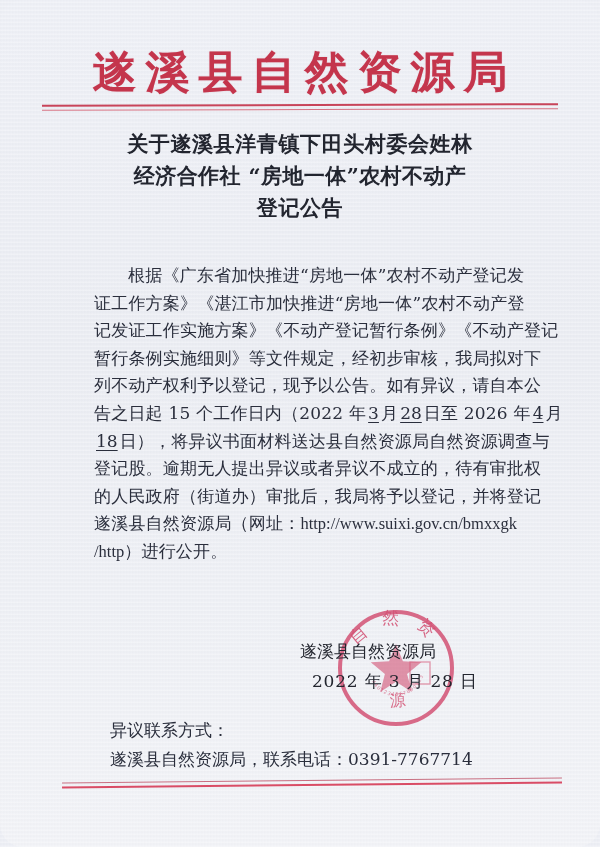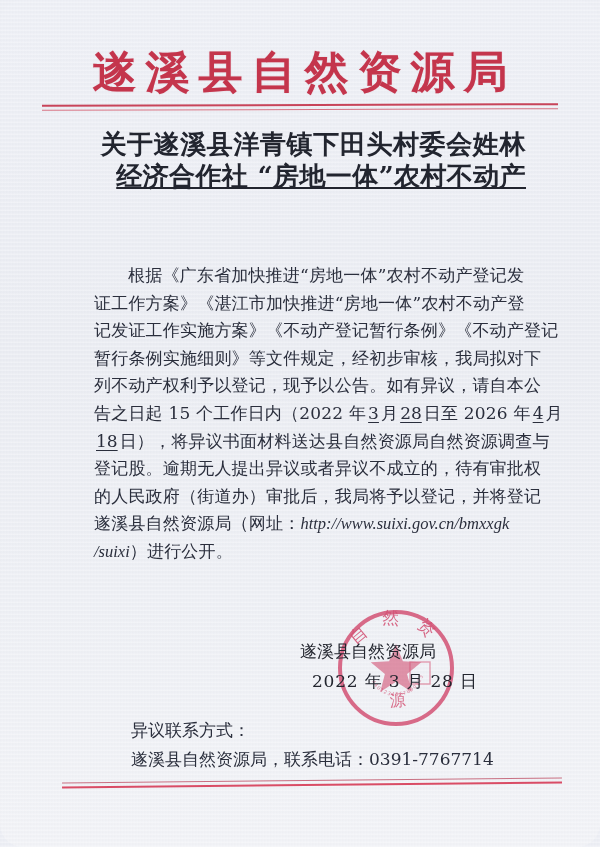--- a/index.html
+++ b/index.html
@@ -68,30 +68,30 @@
     background: #cf4a5e;
     opacity: 0.75;
   }
 
   
   .doc-title {
     position: absolute;
     top: 128px;
     left: 74px;
     width: 452px;
-    text-align: right;
+    text-align: center;
     color: #22252f;
     font-family: "DejaVu Serif", "Liberation Serif", serif;
     font-weight: 700;
-    font-size: 26px;
+    font-size: 21px;
     line-height: 32px;
     letter-spacing: 0.6px;
   }
   .doc-title .tline { display: block; white-space: nowrap; }
-  .doc-title .tline.l2 { letter-spacing: 0.4px; text-decoration: underline; }
+  .doc-title .tline.l2 { letter-spacing: 0.4px; }
 
   
   .body-block {
     position: absolute;
     top: 246px;
     left: 78px;
     width: 448px;
     color: #2a2e3c;
     font-size: 17px;
     line-height: 27.6px;
@@ -112,21 +112,20 @@
     padding: 0 2px;
   }
   .lat {
     font-family: "DejaVu Serif", "Liberation Serif", serif;
     letter-spacing: 0;
   }
   .url {
     font-family: "Liberation Serif", "DejaVu Serif", serif;
     letter-spacing: 0;
     font-size: 16.5px;
-    font-style: italic;
   }
 
   
   .attachment {
     position: absolute;
     top: 545px;
     left: 110px;
     width: 430px;
     color: #2a2e3c;
     font-size: 17px;
@@ -167,21 +166,21 @@
   .contact {
     position: absolute;
     top: 716px;
     left: 110px;
     width: 430px;
     color: #2a2e3c;
     font-size: 17px;
     line-height: 29px;
     font-family: "DejaVu Serif", "Liberation Serif", serif;
   }
-  .contact .cline { display: block; white-space: nowrap; margin-left: 21px; }
+  .contact .cline { display: block; white-space: nowrap; }
 
   
   .footer-rule {
     position: absolute;
     top: 780px;
     left: 62px;
     width: 500px;
     transform: rotate(-0.55deg);
   }
   .footer-rule .thin {
@@ -206,35 +205,36 @@
     <div class="letterhead-title">遂溪县自然资源局</div>
   </div>
   <div class="header-rule">
     <div class="thick"></div>
     <div class="thin"></div>
   </div>
 
   <div class="doc-title">
     <span class="tline l1">关于遂溪县洋青镇下田头村委会姓林</span>
     <span class="tline l2">经济合作社 “房地一体”农村不动产</span>
+    <span class="tline l3">登记公告</span>
   </div>
 
   <div class="body-block">
     <p>
       <span class="body-line ind">根据《广东省加快推进“房地一体”农村不动产登记发</span>
       <span class="body-line">证工作方案》《湛江市加快推进“房地一体”农村不动产登</span>
       <span class="body-line">记发证工作实施方案》《不动产登记暂行条例》《不动产登记</span>
       <span class="body-line">暂行条例实施细则》等文件规定，经初步审核，我局拟对下</span>
       <span class="body-line">列不动产权利予以登记，现予以公告。如有异议，请自本公</span>
       <span class="body-line"><span>告之日起 15 个工作日内（2022 年</span><span class="blank lat">3</span><span>月</span><span class="blank lat">28</span><span>日至 2026 年</span><span class="blank lat">4</span><span>月</span></span>
       <span class="body-line"><span class="blank lat">18</span><span>日），将异议书面材料送达县自然资源局自然资源调查与</span></span>
       <span class="body-line">登记股。逾期无人提出异议或者异议不成立的，待有审批权</span>
       <span class="body-line">的人民政府（街道办）审批后，我局将予以登记，并将登记</span>
       <span class="body-line"><span>遂溪县自然资源局（网址：</span><span class="url">http://www.suixi.gov.cn/bmxxgk</span></span>
-      <span class="body-line"><span class="url">/suixi</span><span>）进行公开。</span></span>
+      <span class="body-line"><span class="url">/http</span><span>）进行公开。</span></span>
     </p>
   </div>
 
   <div class="attachment">
   </div>
 
   <svg class="seal" viewBox="0 0 128 128">
     <defs>
       <path id="arcTop" d="M 20 64 A 44 44 0 0 1 108 64" fill="none"></path>
       <path id="arcBottom" d="M 26 64 A 38 38 0 0 0 102 64" fill="none"></path>

